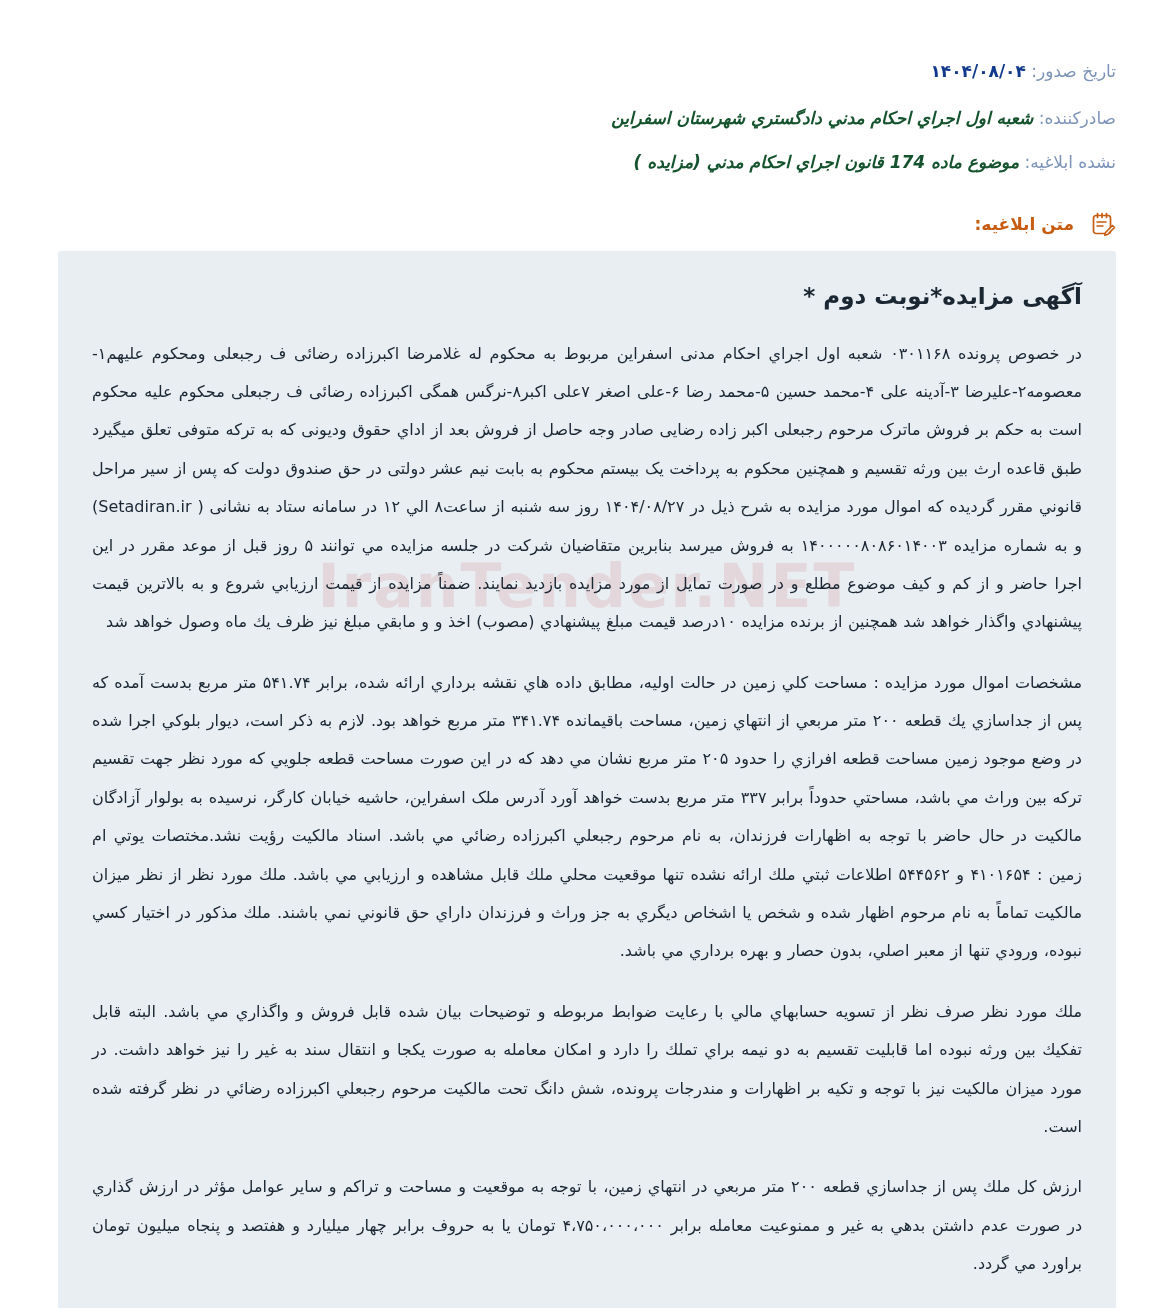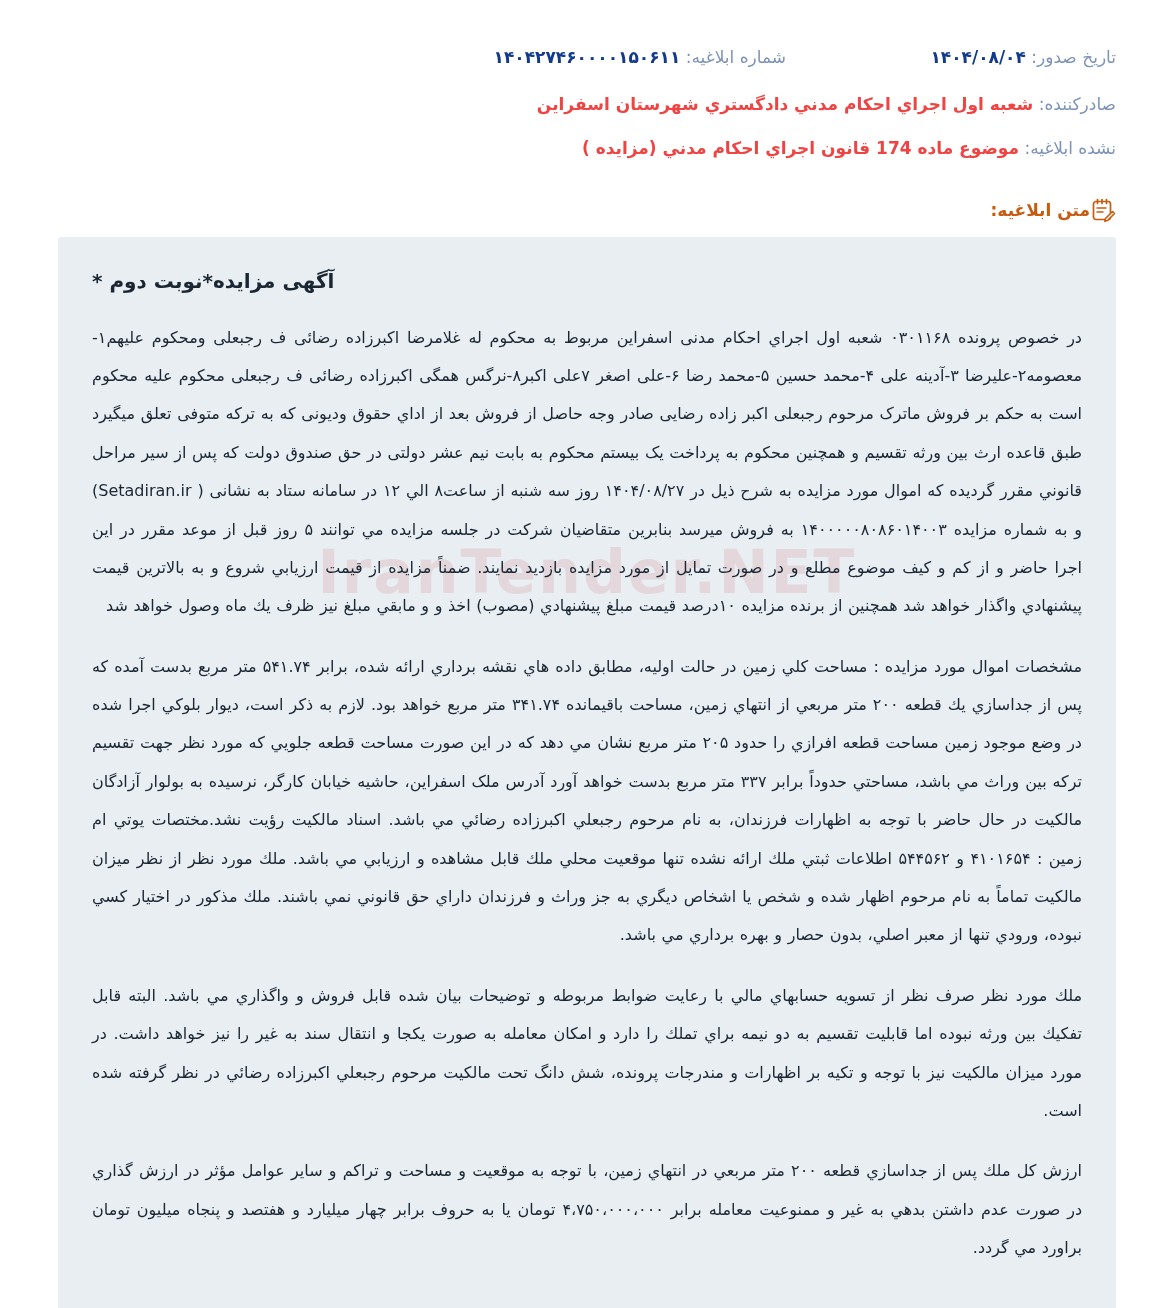--- a/index.html
+++ b/index.html
@@ -33,53 +33,54 @@
     align-items: center;
     padding: 44px 58px 0 58px;
     gap: 0;
   }
   .meta-cell {
     font-size: 17px;
     color: #7c93b8;
     white-space: nowrap;
     line-height: 1.6;
   }
-  .meta-cell.c1 { width: 330px; }
+  .meta-cell.c1 { width: 330px; margin-top: 14px; }
   .meta-cell.c2 { width: 300px; }
   .meta-cell.c3 { width: 250px; }
   .meta-val {
     color: #123a8c;
     font-weight: bold;
     letter-spacing: 0.2px;
   }
 
   
   .issuer-row, .subject-row {
     padding: 0 58px;
     text-align: right;
     font-size: 17px;
     color: #7c93b8;
     line-height: 2.1;
   }
   .issuer-row { margin-top: 16px; }
   .subject-row { margin-top: 8px; }
   .issuer-val, .subject-val {
-    color: #ef4444;
+    color: #14532d;
     font-weight: bold;
+    font-style: italic;
   }
 
   
   .section-title {
     padding: 0 58px;
     margin-top: 30px;
     display: flex;
     flex-direction: row;
     justify-content: flex-start;
     align-items: center;
-    gap: 0;
+    gap: 16px;
     color: #c75b10;
     font-weight: bold;
     font-size: 17px;
   }
   .note-icon {
     width: 26px;
     height: 26px;
     flex: 0 0 26px;
     display: block;
   }
@@ -107,22 +108,22 @@
     white-space: nowrap;
     pointer-events: none;
     user-select: none;
     direction: ltr;
     font-family: "DejaVu Sans", "Liberation Sans", sans-serif;
   }
 
   .doc-title {
     position: relative;
     z-index: 2;
-    text-align: left;
-    font-size: 20px;
+    text-align: right;
+    font-size: 23px;
     font-weight: bold;
     color: #1a2733;
     margin: 6px 0 26px 0;
     direction: rtl;
   }
 
   .para {
     position: relative;
     z-index: 2;
     font-size: 16px;
@@ -137,24 +138,20 @@
 </style>
 </head>
 <body>
 
 <div class="page">
 
   <div class="meta-row">
     <div class="meta-cell c1">
       <span>تاریخ صدور:</span>
       <span class="meta-val">۱۴۰۴/۰۸/۰۴</span>
-    </div>
-    <div class="meta-cell c3">
-      <span>شماره ابلاغیه:</span>
-      <span class="meta-val">۱۴۰۴۲۷۴۶۰۰۰۰۱۵۰۶۱۱</span>
     </div>
   </div>
 
   <div class="issuer-row">
     <span>صادرکننده:</span>
     <span class="issuer-val">شعبه اول اجراي احکام مدني دادگستري شهرستان اسفراین</span>
   </div>
 
   <div class="subject-row">
     <span>نشده ابلاغیه:</span>

